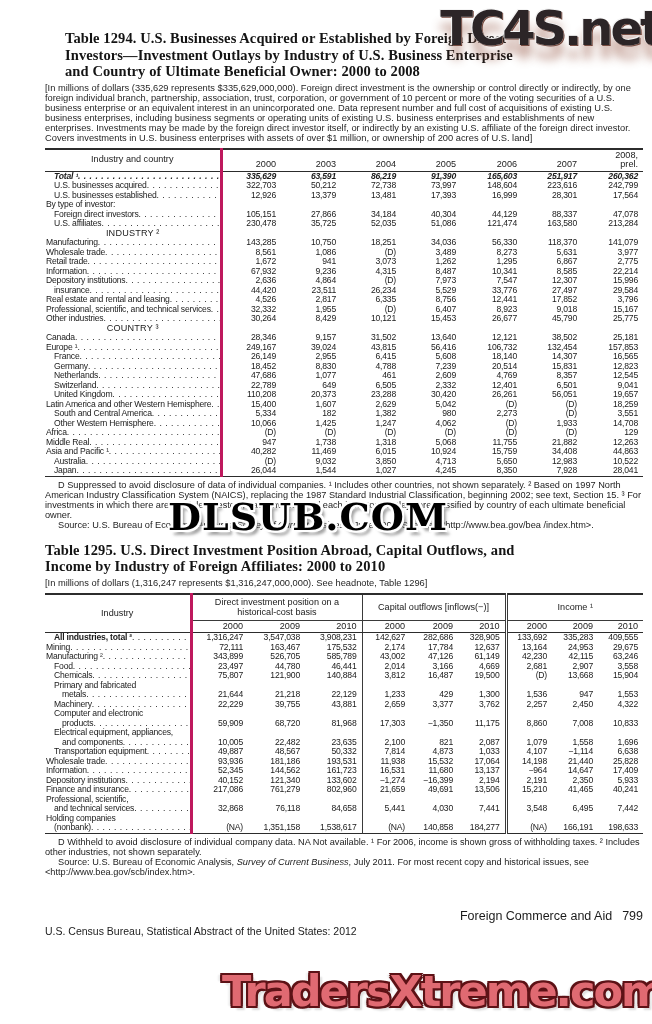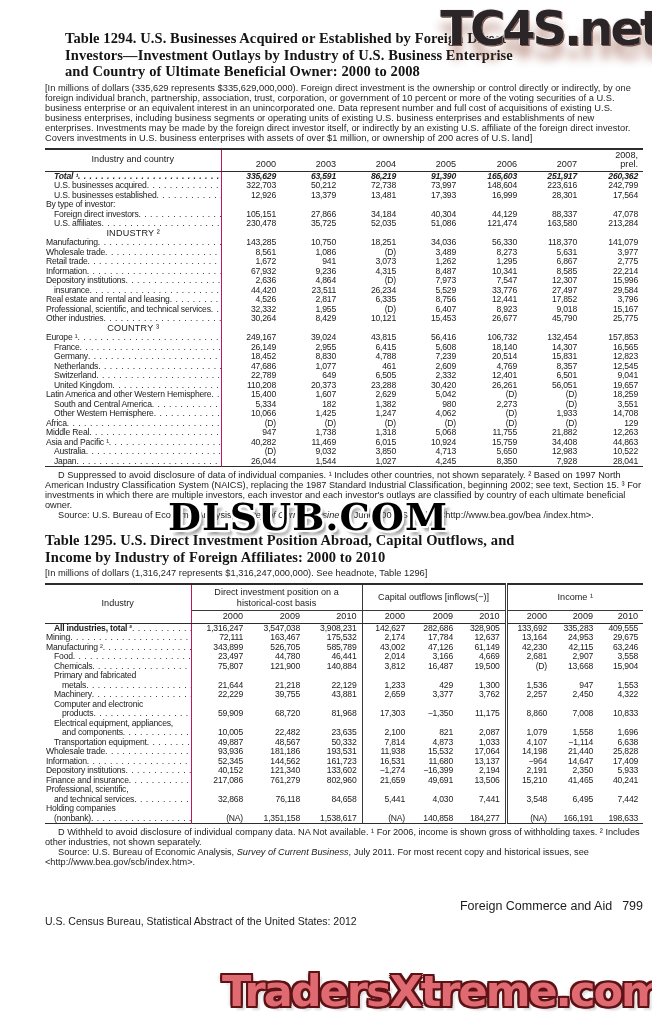--- a/index.html
+++ b/index.html
@@ -25,21 +25,21 @@
 
   
   table{border-collapse:collapse;table-layout:fixed;width:598px;
         font-size:8.6px;line-height:9.5px;color:#1a1a1a;letter-spacing:-.2px;}
   .dtable{margin-top:5px;border-top:2px solid #2c2c2c;border-bottom:1.2px solid #2c2c2c;}
   th,td{padding:0;margin:0;font-weight:normal;}
   thead th{vertical-align:bottom;border-bottom:1.4px solid #2c2c2c;font-size:9.1px;letter-spacing:0;}
   th.stub-h{vertical-align:middle;text-align:center;}
   th.yr{text-align:right;padding:1px 5px 1px 0;white-space:pre-line;}
   td.num{text-align:right;padding-right:5px;white-space:nowrap;overflow:hidden;}
-  td.stub,th.stub-h{border-right:1px solid #be185d;}
+  td.stub,th.stub-h{border-right:3px solid #be185d;}
   td.stub{overflow:hidden;}
   .stub-inner{display:flex;align-items:baseline;overflow:hidden;}
   .lbl{white-space:nowrap;flex:0 0 auto;}
   .dots{flex:1 1 auto;min-width:0;overflow:hidden;white-space:nowrap;}
   .dots::before{content:" . . . . . . . . . . . . . . . . . . . . . . . . . . . . . . . . . . . . . . . . . . . . . . . . . . . . . . . . . .";letter-spacing:.5px;}
   tr.bold td{font-weight:bold;font-style:italic;}
   .rt-section .stub-inner{display:block;text-align:center;font-size:9.1px;letter-spacing:.2px;}
   .ind0 .lbl{padding-left:1px;}
   .ind1 .lbl{padding-left:9px;}
   .ind2 .lbl{padding-left:17px;}
@@ -362,20 +362,35 @@
           <td class="stub rt-section ind0">
             <span class="stub-inner"><span class="lbl">COUNTRY ³</span></span>
           </td>
           <td class="num"></td>
           <td class="num"></td>
           <td class="num"></td>
           <td class="num"></td>
           <td class="num"></td>
           <td class="num"></td>
           <td class="num"></td>
+        </tr>
+        <tr>
+          <td class="stub rt-data ind0">
+            <span class="stub-inner">
+              <span class="lbl">Canada</span>
+              <span class="dots"></span>
+            </span>
+          </td>
+          <td class="num">28,346</td>
+          <td class="num">9,157</td>
+          <td class="num">31,502</td>
+          <td class="num">13,640</td>
+          <td class="num">12,121</td>
+          <td class="num">38,502</td>
+          <td class="num">25,181</td>
         </tr>
         <tr>
           <td class="stub rt-data ind0">
             <span class="stub-inner">
               <span class="lbl">Europe ¹</span>
               <span class="dots"></span>
             </span>
           </td>
           <td class="num">249,167</td>
           <td class="num">39,024</td>

